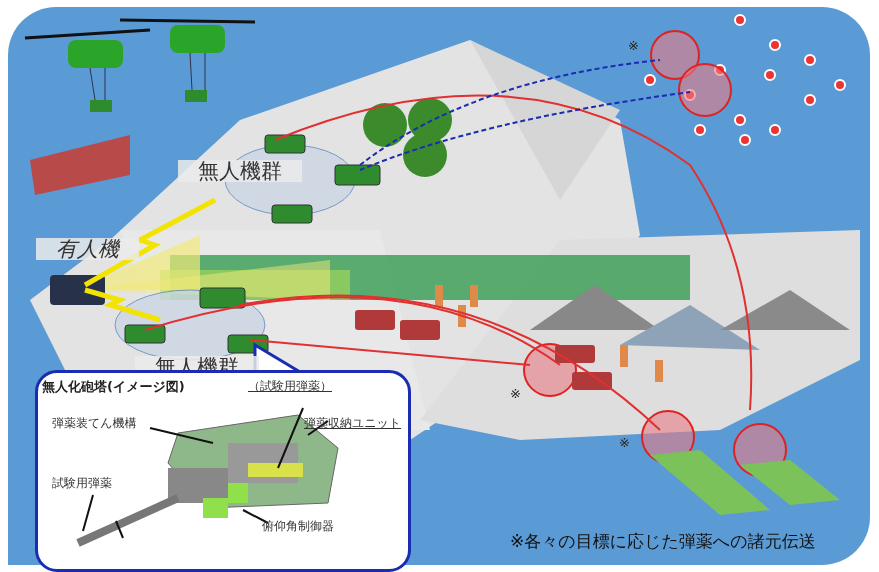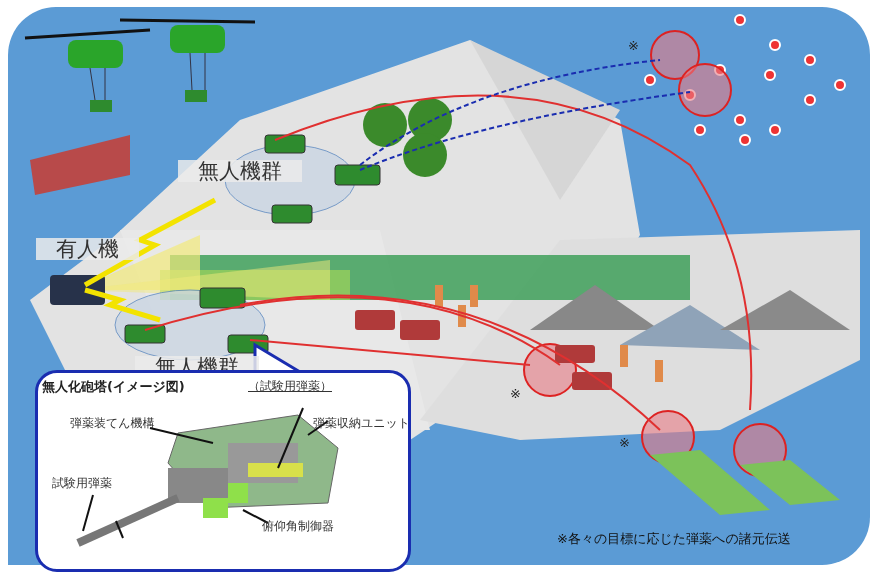--- a/index.html
+++ b/index.html
@@ -5,21 +5,21 @@
   html,body{margin:0;padding:0;background:#ffffff;}
   body{width:879px;height:572px;position:relative;overflow:hidden;font-family:"DejaVu Sans","Liberation Sans",sans-serif;}
   .frame{position:absolute;left:8px;top:7px;width:862px;height:558px;background:#5b9bd5;border-radius:48px 48px 48px 0;overflow:hidden;}
   svg.scene{position:absolute;left:0;top:0;}
   .label{position:absolute;font-size:21px;color:#333;background:rgba(235,235,235,0.85);padding:0 20px;line-height:22px;}
   .mark{position:absolute;font-size:13px;color:#222;}
   .inset{position:absolute;left:35px;top:370px;width:370px;height:196px;background:#fff;border:3px solid #1a2db0;border-radius:22px;}
   .inset-title{position:absolute;left:42px;top:378px;font-size:13px;font-weight:bold;color:#222;}
   .inset-sub{position:absolute;left:248px;top:378px;font-size:12px;color:#333;text-decoration:underline;}
   .part{position:absolute;font-size:12px;color:#333;}
-  .footnote{position:absolute;left:510px;top:530px;font-size:13px;color:#111;margin-left:47px;}
+  .footnote{position:absolute;left:510px;top:530px;font-size:17px;color:#111;}
 </style>
 </head>
 <body>
 
 <div class="frame">
   <svg class="scene" width="862" height="558" viewBox="8 7 862 558">
 
     <polygon points="240,120 470,40 620,120 640,235 600,300 500,380 380,460 90,420 30,300 110,240" fill="#e3e3e3"></polygon>
     <polygon points="470,40 620,110 560,200" fill="#d6d6d6"></polygon>
     <polygon points="120,230 380,230 430,430 200,430" fill="#e8e8e8"></polygon>
@@ -118,21 +118,21 @@
     <path d="M250,340 L530,365" fill="none" stroke="#e03030" stroke-width="2"></path>
 
     <path d="M360,165 Q470,80 660,60" fill="none" stroke="#1a2db0" stroke-width="2" stroke-dasharray="5,3"></path>
     <path d="M360,170 Q480,120 690,92" fill="none" stroke="#1a2db0" stroke-width="2" stroke-dasharray="5,3"></path>
 
     <polygon points="255,345 300,372 255,372" fill="#fff" stroke="#1a2db0" stroke-width="3"></polygon>
   </svg>
 </div>
 
 <span class="label" style="left:178px;top:160px;">無人機群</span>
-<span class="label" style="left:36px;top:238px;">有人機</span>
+<span class="label" style="left:36px;top:238px;font-style:italic;">有人機</span>
 <span class="label" style="left:135px;top:356px;">無人機群</span>
 
 <span class="mark" style="left:628px;top:38px;">※</span>
 <span class="mark" style="left:510px;top:386px;">※</span>
 <span class="mark" style="left:619px;top:435px;">※</span>
 
 <div class="inset">
   <svg width="370" height="196" style="position:absolute;left:0;top:0;">
     <polygon points="140,60 260,42 300,75 290,130 170,135 130,90" fill="#8fb88a" stroke="#666"></polygon>
     <rect x="190" y="70" width="70" height="40" fill="#999"></rect>
@@ -144,19 +144,19 @@
     <line x1="112" y1="55" x2="175" y2="70" stroke="#111" stroke-width="2"></line>
     <line x1="265" y1="35" x2="240" y2="95" stroke="#111" stroke-width="2"></line>
     <line x1="290" y1="48" x2="270" y2="62" stroke="#111" stroke-width="2"></line>
     <line x1="55" y1="122" x2="45" y2="158" stroke="#111" stroke-width="2"></line>
     <line x1="85" y1="165" x2="78" y2="148" stroke="#111" stroke-width="2"></line>
     <line x1="230" y1="150" x2="205" y2="137" stroke="#111" stroke-width="2"></line>
   </svg>
 </div>
 <span class="inset-title">無人化砲塔(イメージ図)</span>
 <span class="inset-sub">（試験用弾薬）</span>
-<span class="part" style="left:70px;top:415px;">弾薬装てん機構</span>
-<span class="part" style="left:313px;top:415px;">弾薬収納ユニット</span>
+<span class="part" style="left:52px;top:415px;">弾薬装てん機構</span>
+<span class="part" style="left:304px;top:415px;text-decoration:underline;">弾薬収納ユニット</span>
 <span class="part" style="left:52px;top:475px;">試験用弾薬</span>
 <span class="part" style="left:262px;top:518px;">俯仰角制御器</span>
 <span class="part" style="left:108px;top:574px;">火砲</span>
 
 <span class="footnote">※各々の目標に応じた弾薬への諸元伝送</span>
 
 </body></html>

